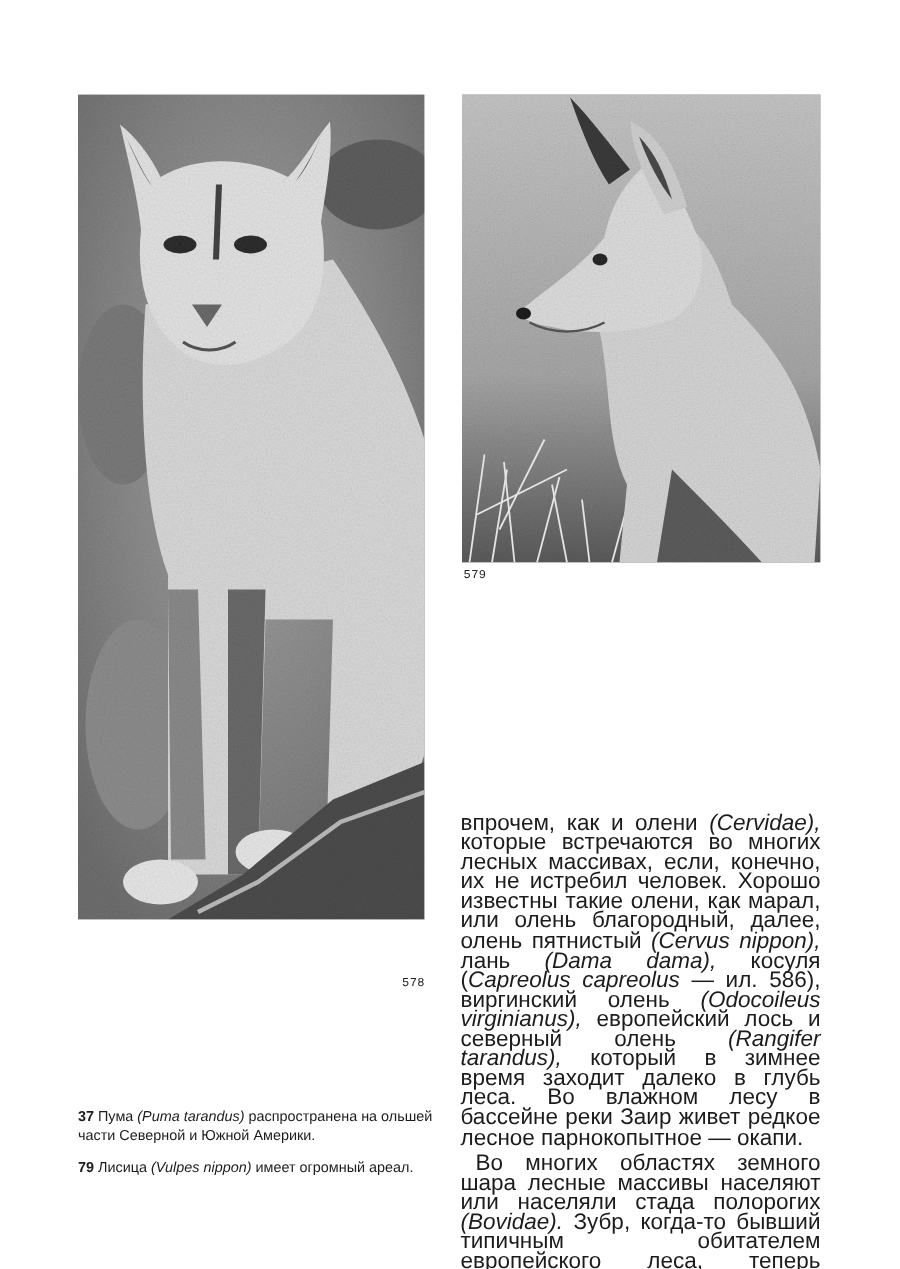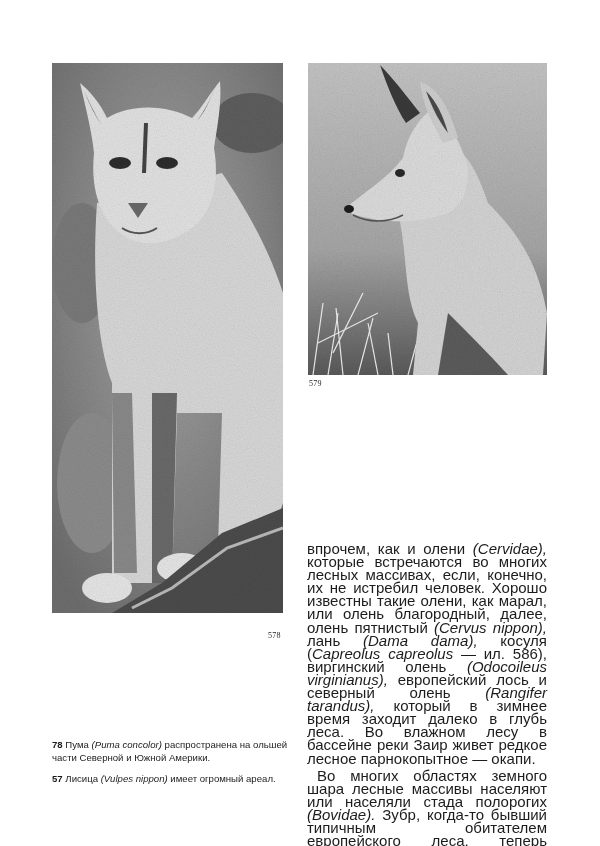--- a/index.html
+++ b/index.html
@@ -17,25 +17,25 @@
       overflow: hidden;
       background: #9a9a9a;
     }
     .photo svg { display: block; width: 100%; height: 100%; }
     #puma-photo { left: 52px; top: 63px; width: 231px; height: 550px; }
     #fox-photo  { left: 308px; top: 63px; width: 239px; height: 312px; }
 
     .fig-num {
       position: absolute;
       font-size: 8px;
-      font-family: Liberation Serif, serif;
+      font-family: Liberation Mono, monospace;
       color: #222;
       letter-spacing: 0.3px;
     }
-    #fig-578 { left: 268px; top: 631px; }
+    #fig-578 { left: 268px; top: 651px; }
     #fig-579 { left: 309px; top: 379px; }
 
     .body-text {
       position: absolute;
       left: 307px; top: 542px;
       width: 240px;
       font-size: 15px;
       line-height: 13.1px;
       text-align: justify;
       color: #1c1c1c;
@@ -164,18 +164,18 @@
 </div>
 <div class="fig-num" id="fig-579">579</div>
 
 <div class="body-text">
   <p>впрочем, как и олени <i>(Cervidae),</i> которые встречаются во многих лесных массивах, если, конечно, их не истребил человек. Хорошо известны такие олени, как марал, или олень благородный, далее, олень пятнистый <i>(Cervus nippon),</i> лань <i>(Dama dama),</i> косуля (<i>Capreolus capreolus</i> — ил. 586), виргинский олень <i>(Odocoileus virginianus),</i> европейский лось и северный олень <i>(Rangifer tarandus),</i> который в зимнее время заходит далеко в глубь леса. Во влажном лесу в бассейне реки Заир живет редкое лесное парнокопытное — окапи.</p>
   <p class="indent">Во многих областях земного шара лесные массивы населяют или населяли стада полорогих <i>(Bovidae).</i> Зубр, когда-то бывший типичным обитателем европейского леса, теперь оказался на грани исчезновения. Североамериканский бизон был приурочен к прериям, но, мигрируя с севера на юг, попадал и в соседние леса (ил. 585). В африканском лесу, в свою очередь, живет многоликая группа антилоп, к примеру, вид <i>Tragelaphus scriptus</i> или африканские антилопы <i>(Cephalophinae).</i></p>
 </div>
 
 <div class="captions">
   <p>
-    <b>78</b><span> Пума <i>(Puma concolor)</i> распространена на ольшей части Северной и Южной Америки.</span>
+    <b>37</b><span> Пума <i>(Puma tarandus)</i> распространена на ольшей части Северной и Южной Америки.</span>
   </p>
   <p>
-    <b>57</b><span> Лисица <i>(Vulpes nippon)</i> имеет огромный ареал.</span>
+    <b>79</b><span> Лисица <i>(Vulpes nippon)</i> имеет огромный ареал.</span>
   </p>
 </div>
 
 </body></html>

